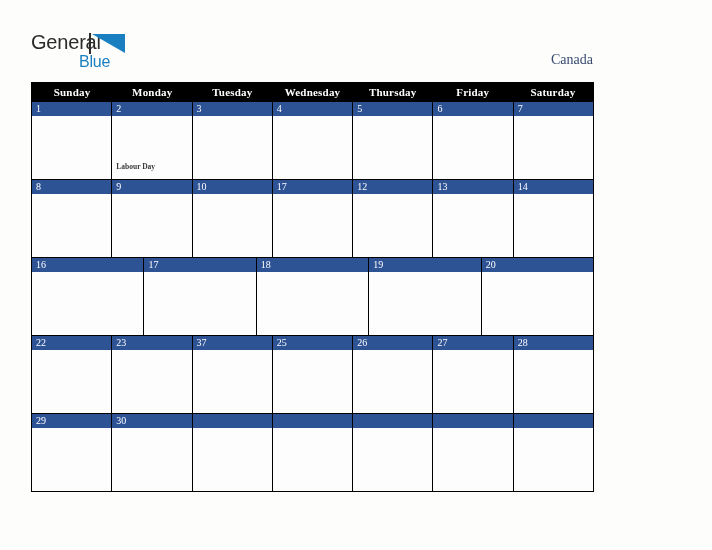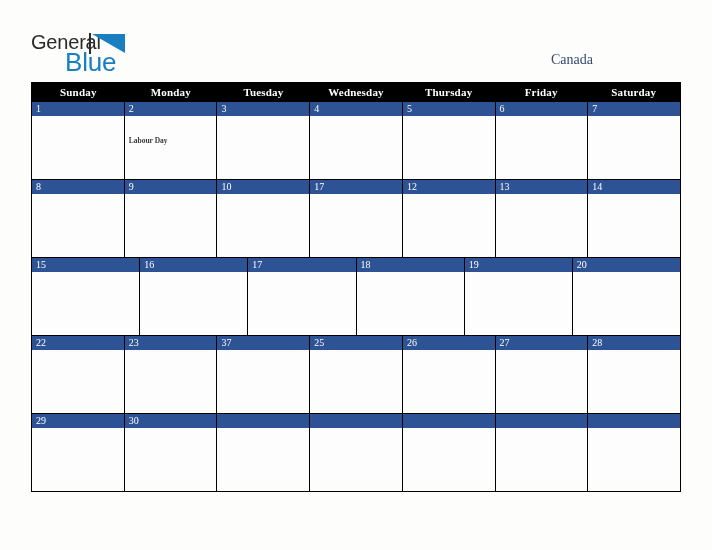--- a/index.html
+++ b/index.html
@@ -57,24 +57,24 @@
   .logo-bar {
     position: absolute;
     left: 58px;
     top: 2px;
     width: 2px;
     height: 21px;
     background: #2b2b2b;
   }
   .logo-blue {
     position: absolute;
-    left: 34px;
+    left: 48px;
     top: 20px;
     font-family: "Liberation Sans", sans-serif;
-    font-size: 26px;
+    font-size: 16px;
     font-weight: 400;
     color: #1a7fc1;
     letter-spacing: -0.2px;
     line-height: 22px;
   }
 
   .cal-title {
     position: absolute;
     left: 0;
     top: 26px;
@@ -95,21 +95,21 @@
     font-size: 14px;
     color: #35496f;
     margin-top: 6px;
   }
 
   
   .calendar {
     position: absolute;
     left: 31px;
     top: 82px;
-    width: 650px;
+    width: 563px;
     border-left: 1px solid #000;
     border-right: 1px solid #000;
     border-bottom: 1px solid #000;
     box-sizing: border-box;
     background: #4d7c0f;
   }
 
   .weekday-row {
     display: flex;
     background: #000000;
@@ -158,21 +158,22 @@
   .date-num {
     position: absolute;
     left: 4px;
     top: 0px;
     color: #ffffff;
     font-family: "Liberation Serif", serif;
     font-size: 10px;
     line-height: 14px;
   }
   .events {
-    padding: 20px 4px 0 4px;
+    padding: 14px 4px 0 4px;
+    margin-top: 32px;
   }
   .event {
     font-family: "Liberation Serif", serif;
     font-size: 7.5px;
     font-weight: bold;
     color: #3a3a3a;
     line-height: 10px;
     white-space: nowrap;
   }
 </style>
@@ -296,26 +297,20 @@
           <div class="day-cell">
             <div class="date-bar">
               <span class="date-num">14</span>
             </div>
             <div class="events"></div>
           </div>
         </div>
         <div class="week-row">
           <div class="day-cell">
             <div class="date-bar">
-              <span class="date-num">15</span>
-            </div>
-            <div class="events"></div>
-          </div>
-          <div class="day-cell">
-            <div class="date-bar">
               <span class="date-num">16</span>
             </div>
             <div class="events"></div>
           </div>
           <div class="day-cell">
             <div class="date-bar">
               <span class="date-num">17</span>
             </div>
             <div class="events"></div>
           </div>

